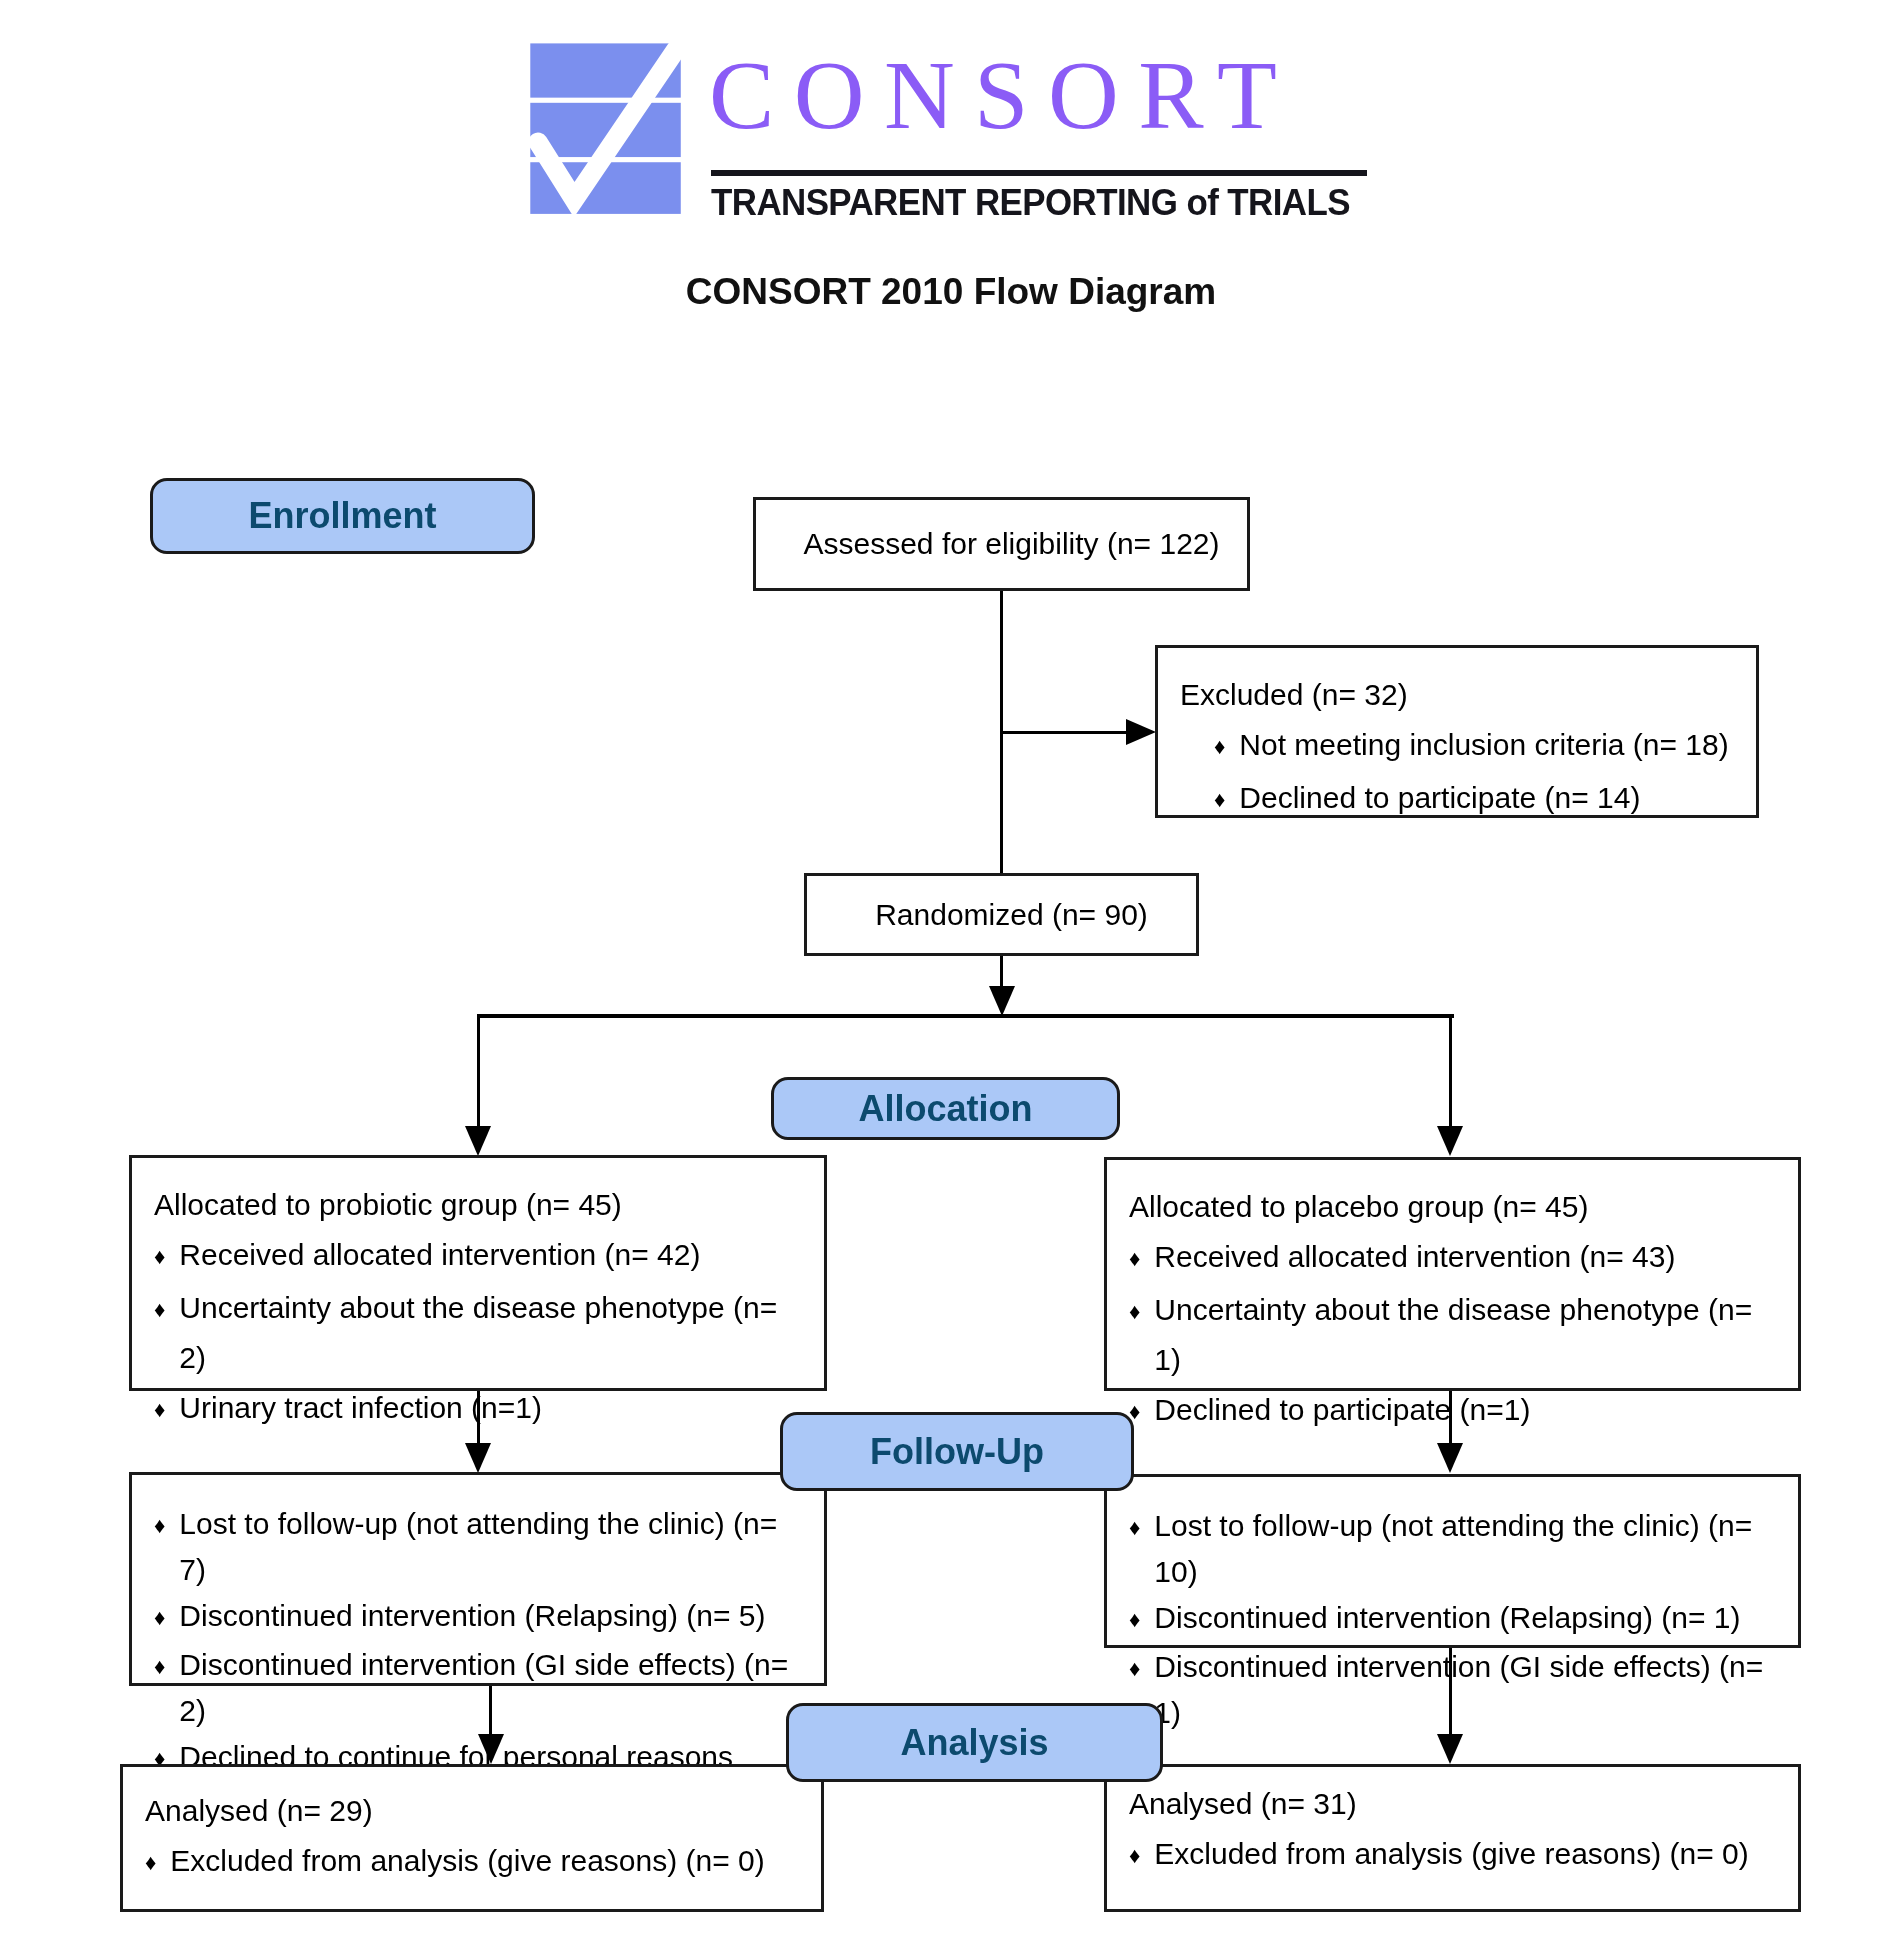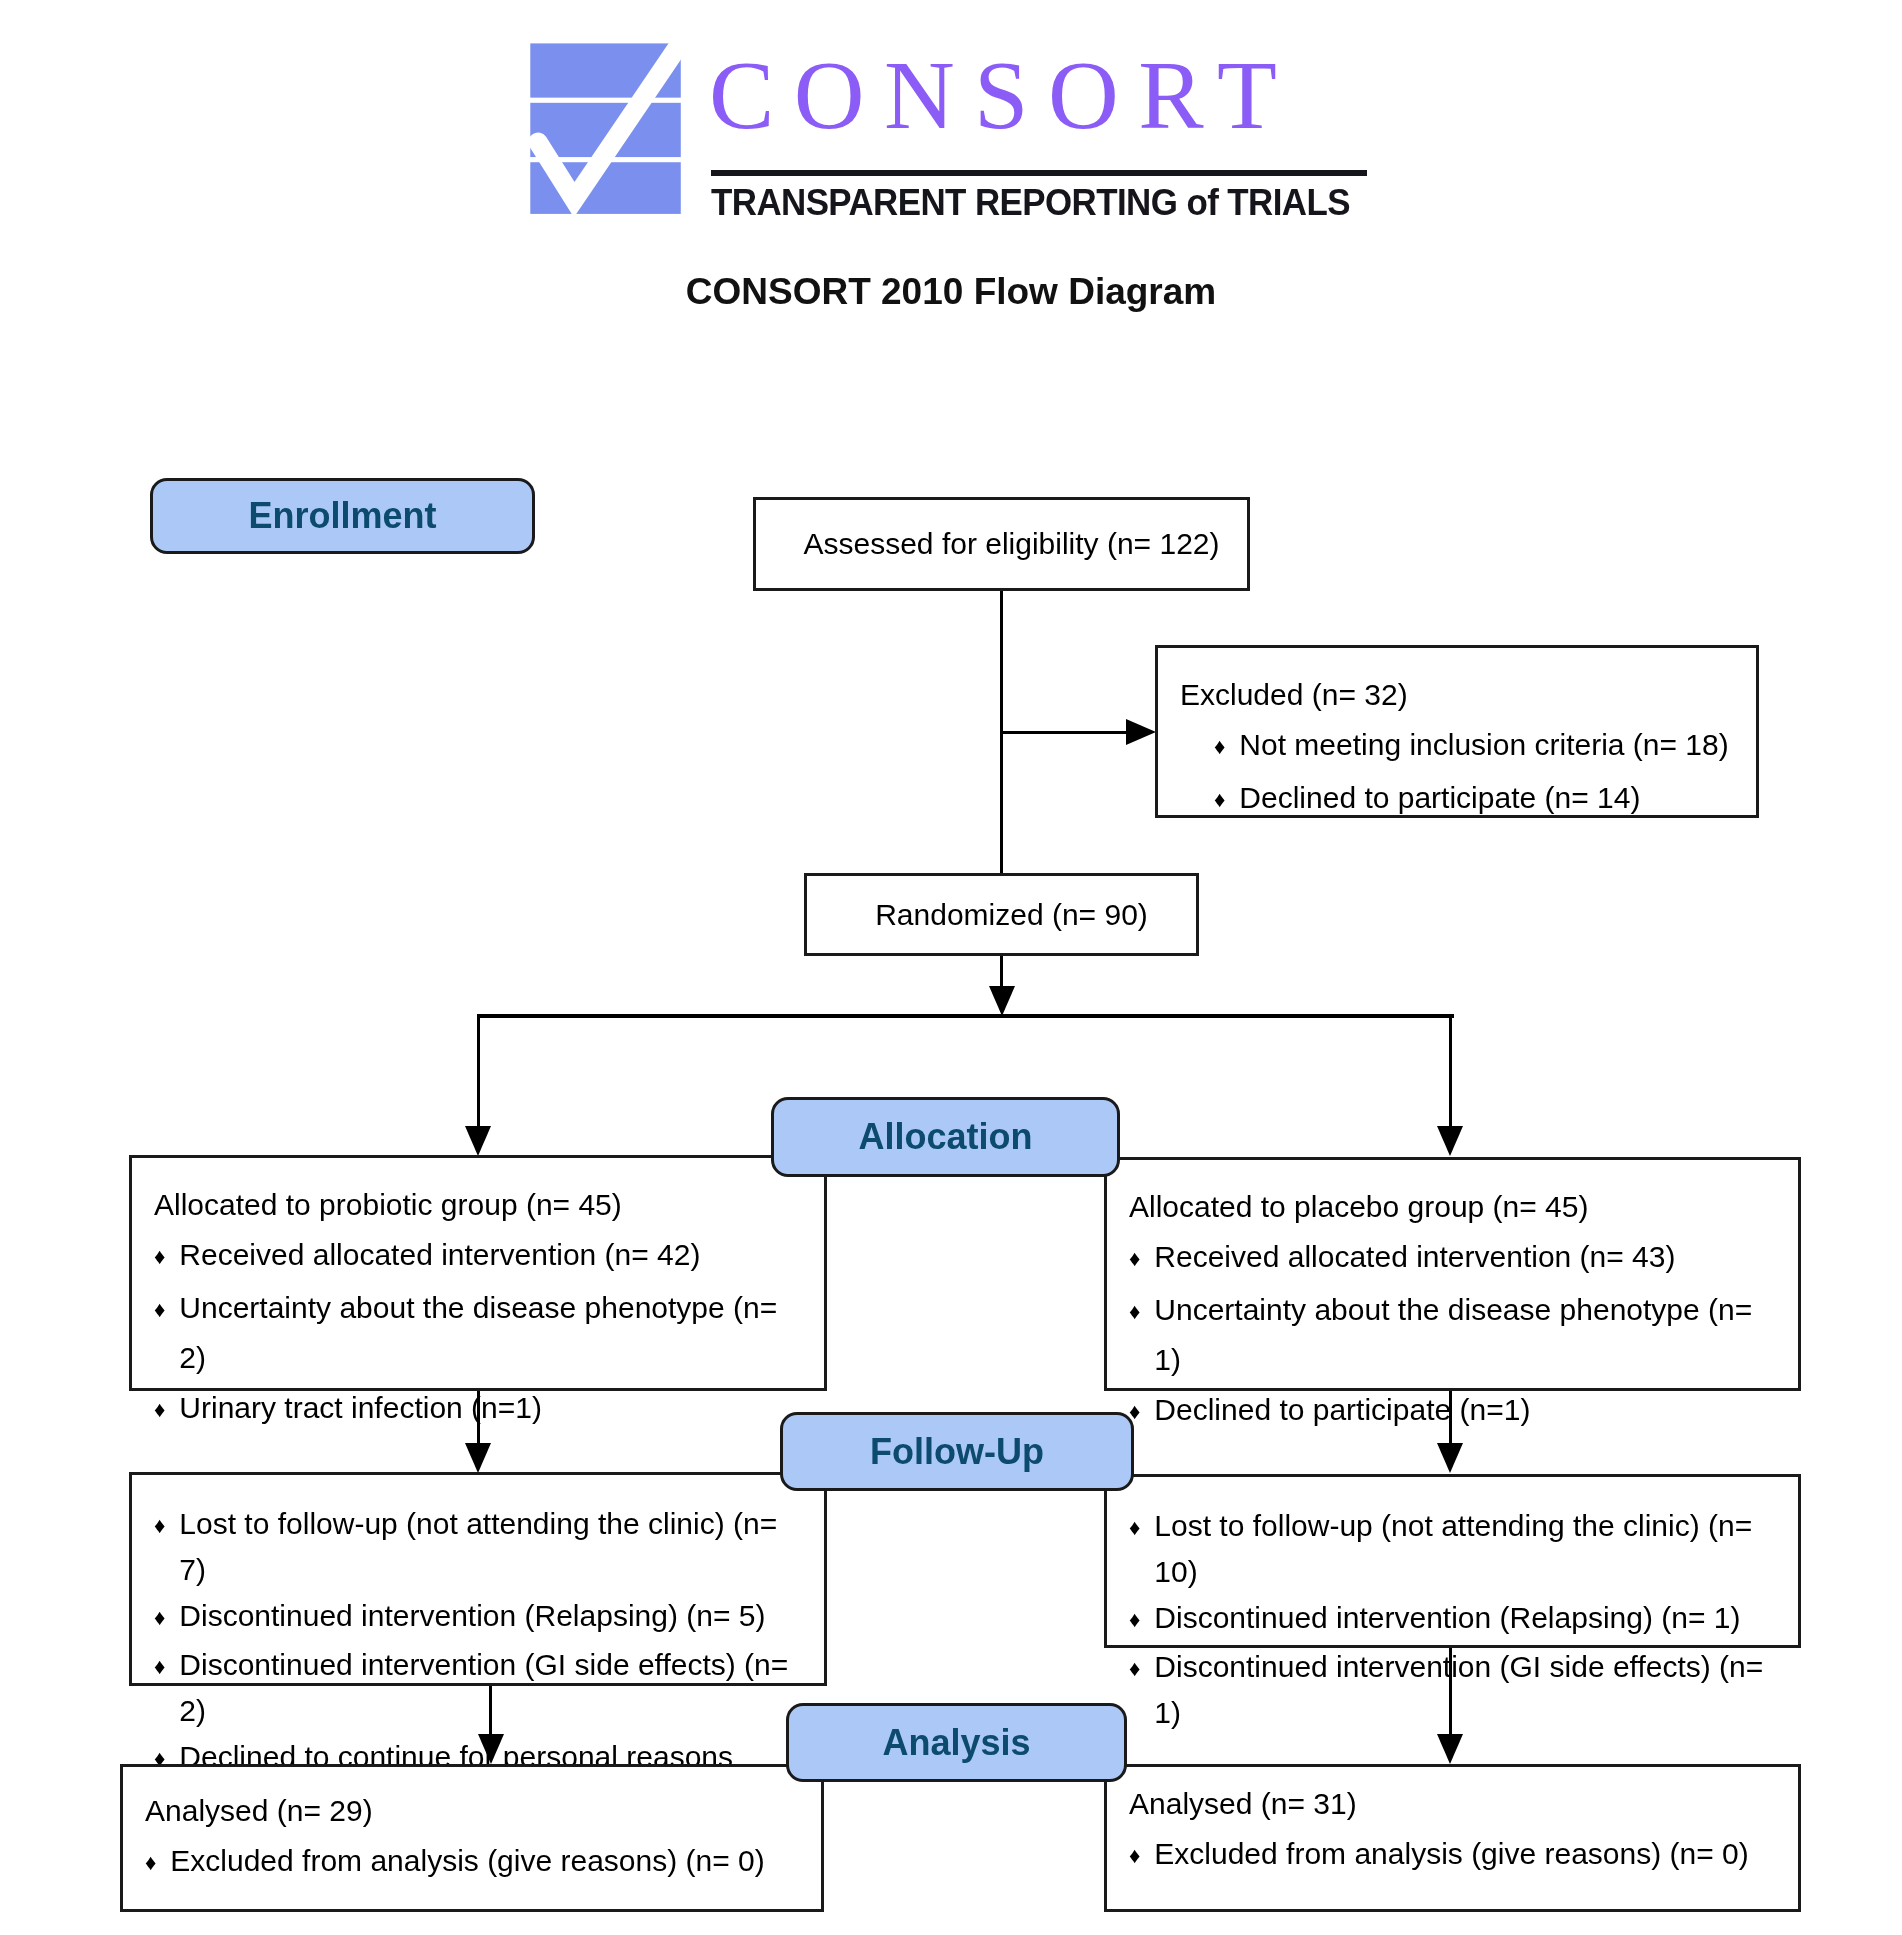--- a/index.html
+++ b/index.html
@@ -87,27 +87,27 @@
 <div class="arrow-down" style="left:1437px; top:1443px;"></div>
 
 <div class="line" style="left:489px; top:1686px; width:3.2px; height:50px;"></div>
 <div class="arrow-down" style="left:478px; top:1734px;"></div>
 <div class="line" style="left:1449px; top:1648px; width:3.2px; height:88px;"></div>
 <div class="arrow-down" style="left:1437px; top:1734px;"></div>
 
 <div class="pill" style="left:150px; top:478px; width:385px; height:76px;">
   <span>Enrollment</span>
 </div>
-<div class="pill" style="left:771px; top:1077px; width:349px; height:80px;margin-top:20px;">
+<div class="pill" style="left:771px; top:1077px; width:349px; height:63px;">
   <span>Allocation</span>
 </div>
 <div class="pill" style="left:780px; top:1412px; width:354px; height:79px;">
   <span>Follow-Up</span>
 </div>
-<div class="pill" style="left:786px; top:1703px; width:341px; height:79px;">
+<div class="pill" style="left:786px; top:1703px; width:377px; height:79px;">
   <span>Analysis</span>
 </div>
 
 <div class="box center fs" style="left:753px; top:497px; width:497px; height:94px;">
   <span>Assessed for eligibility (n= 122)</span>
 </div>
 
 <div class="box fs" style="left:1155px; top:645px; width:604px; height:173px;">
   <div class="inner">
     <div class="title-line">Excluded (n= 32)</div>

